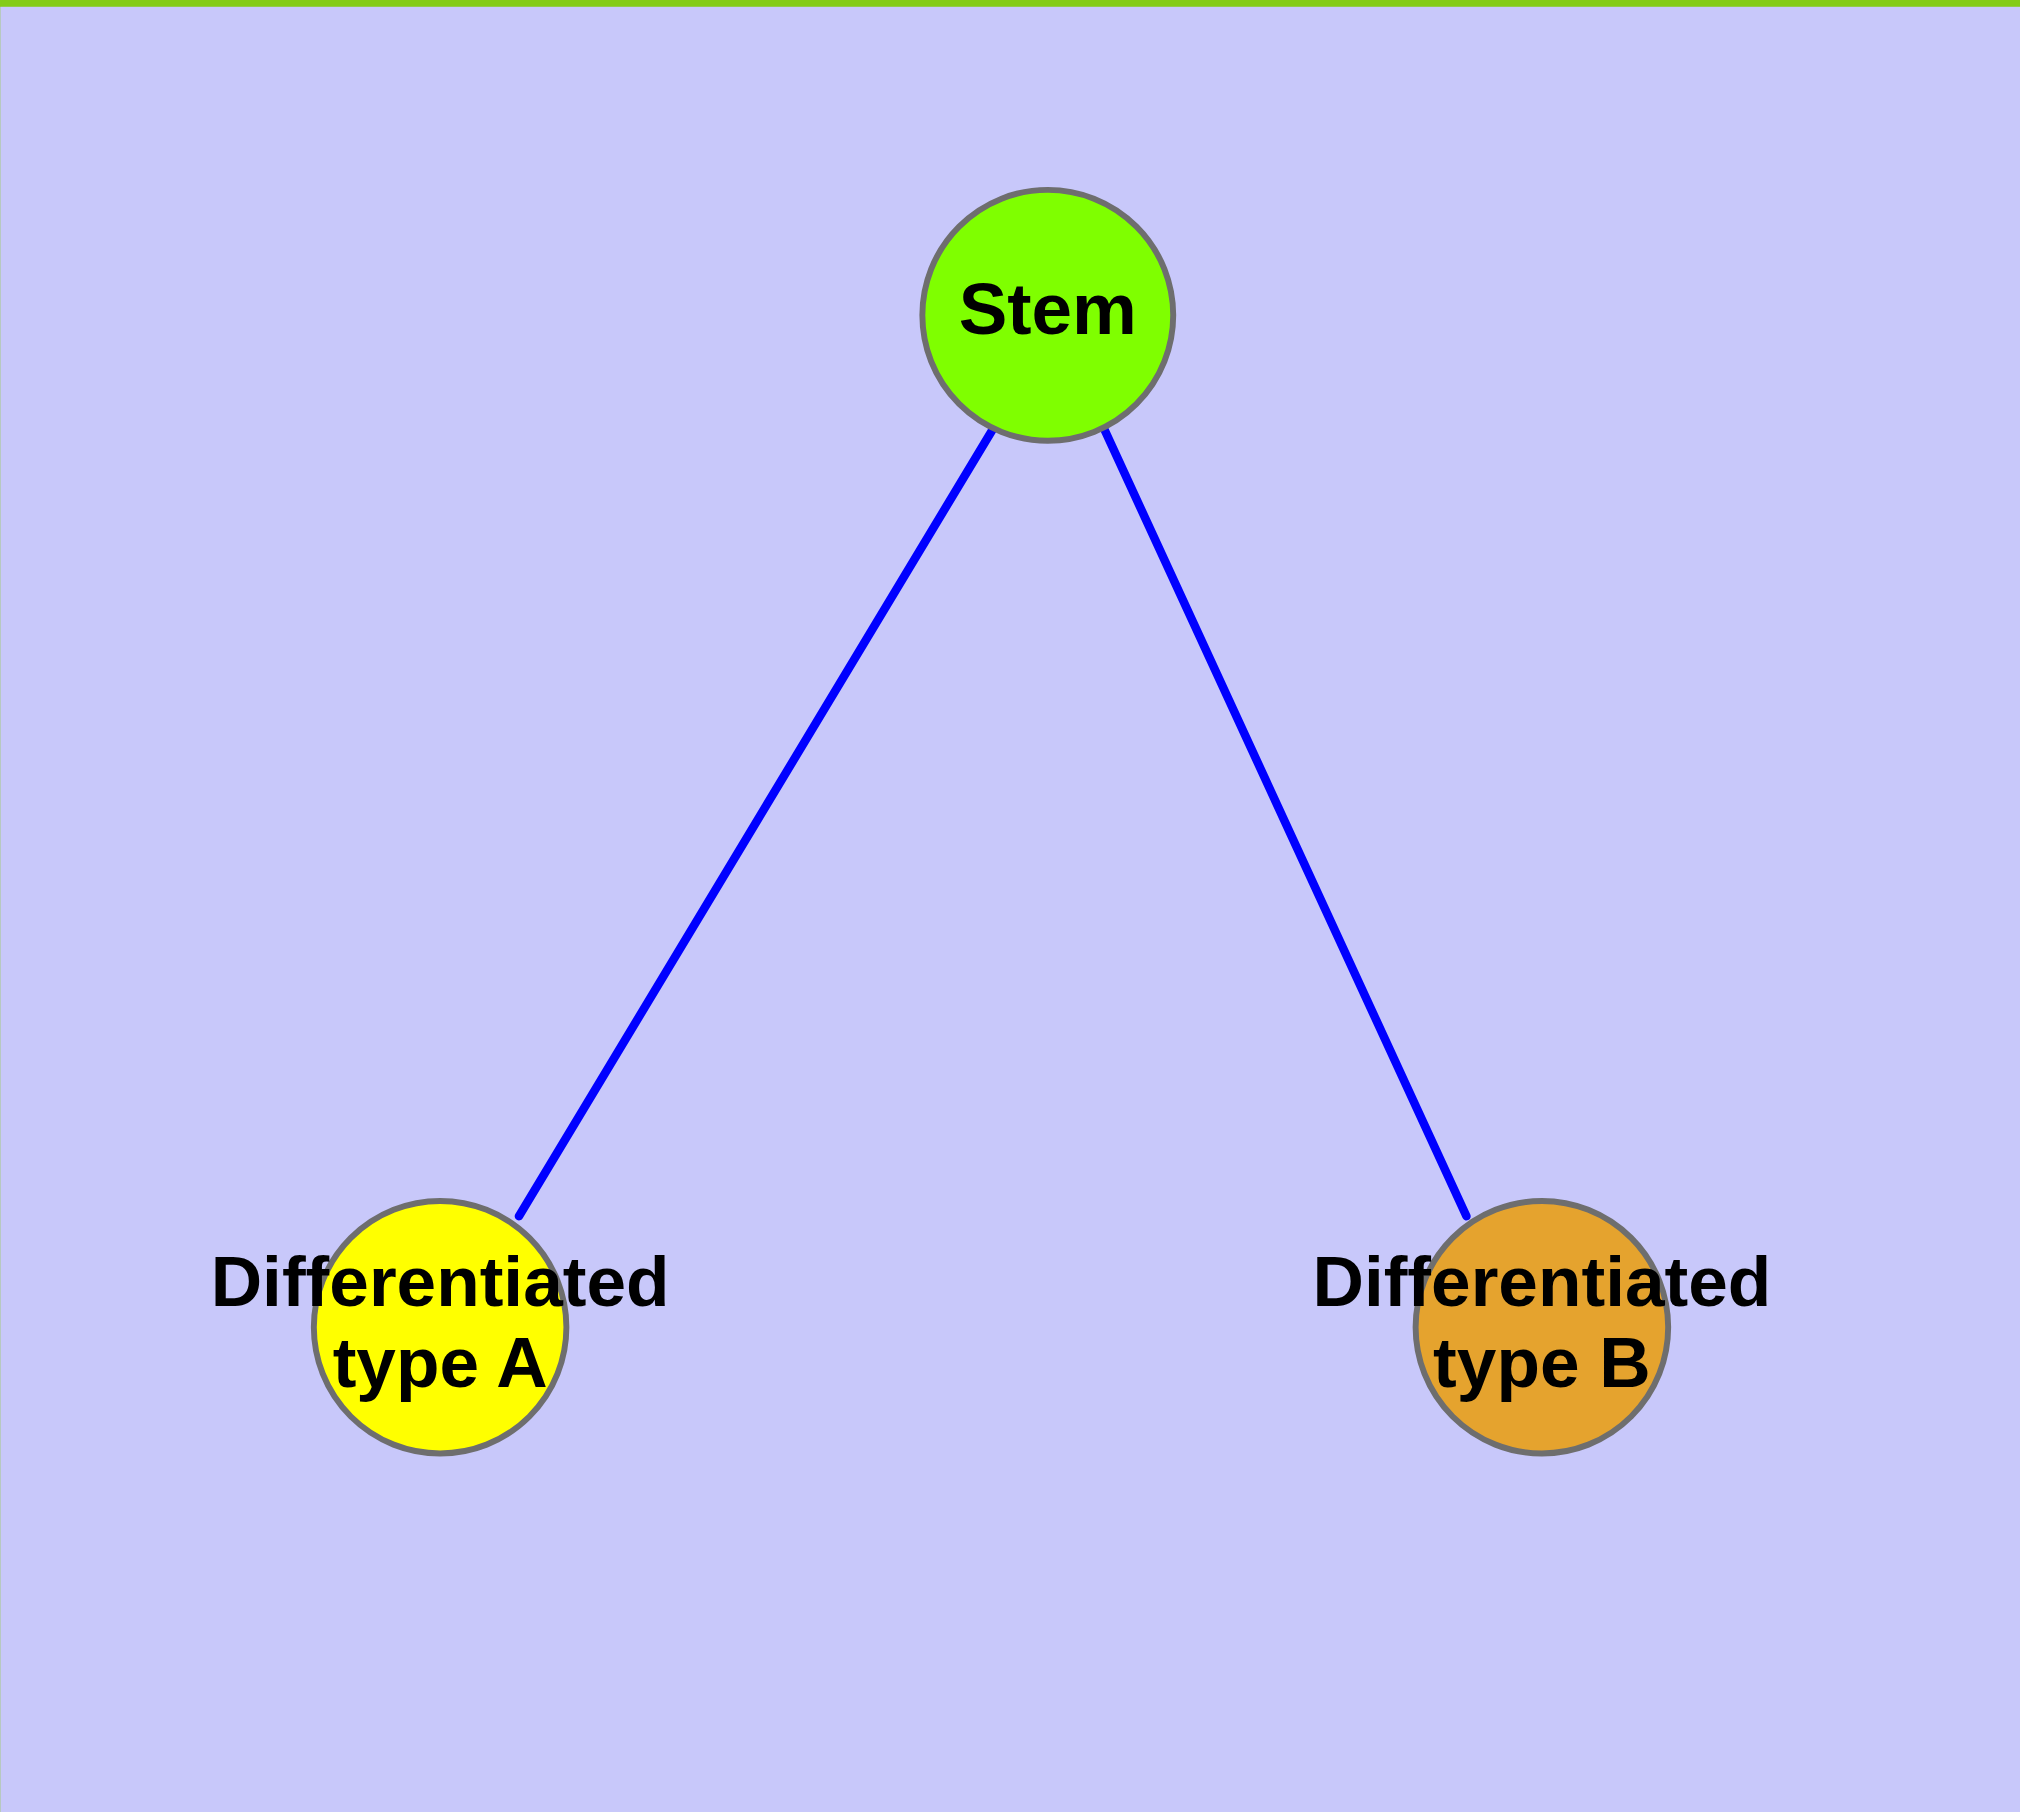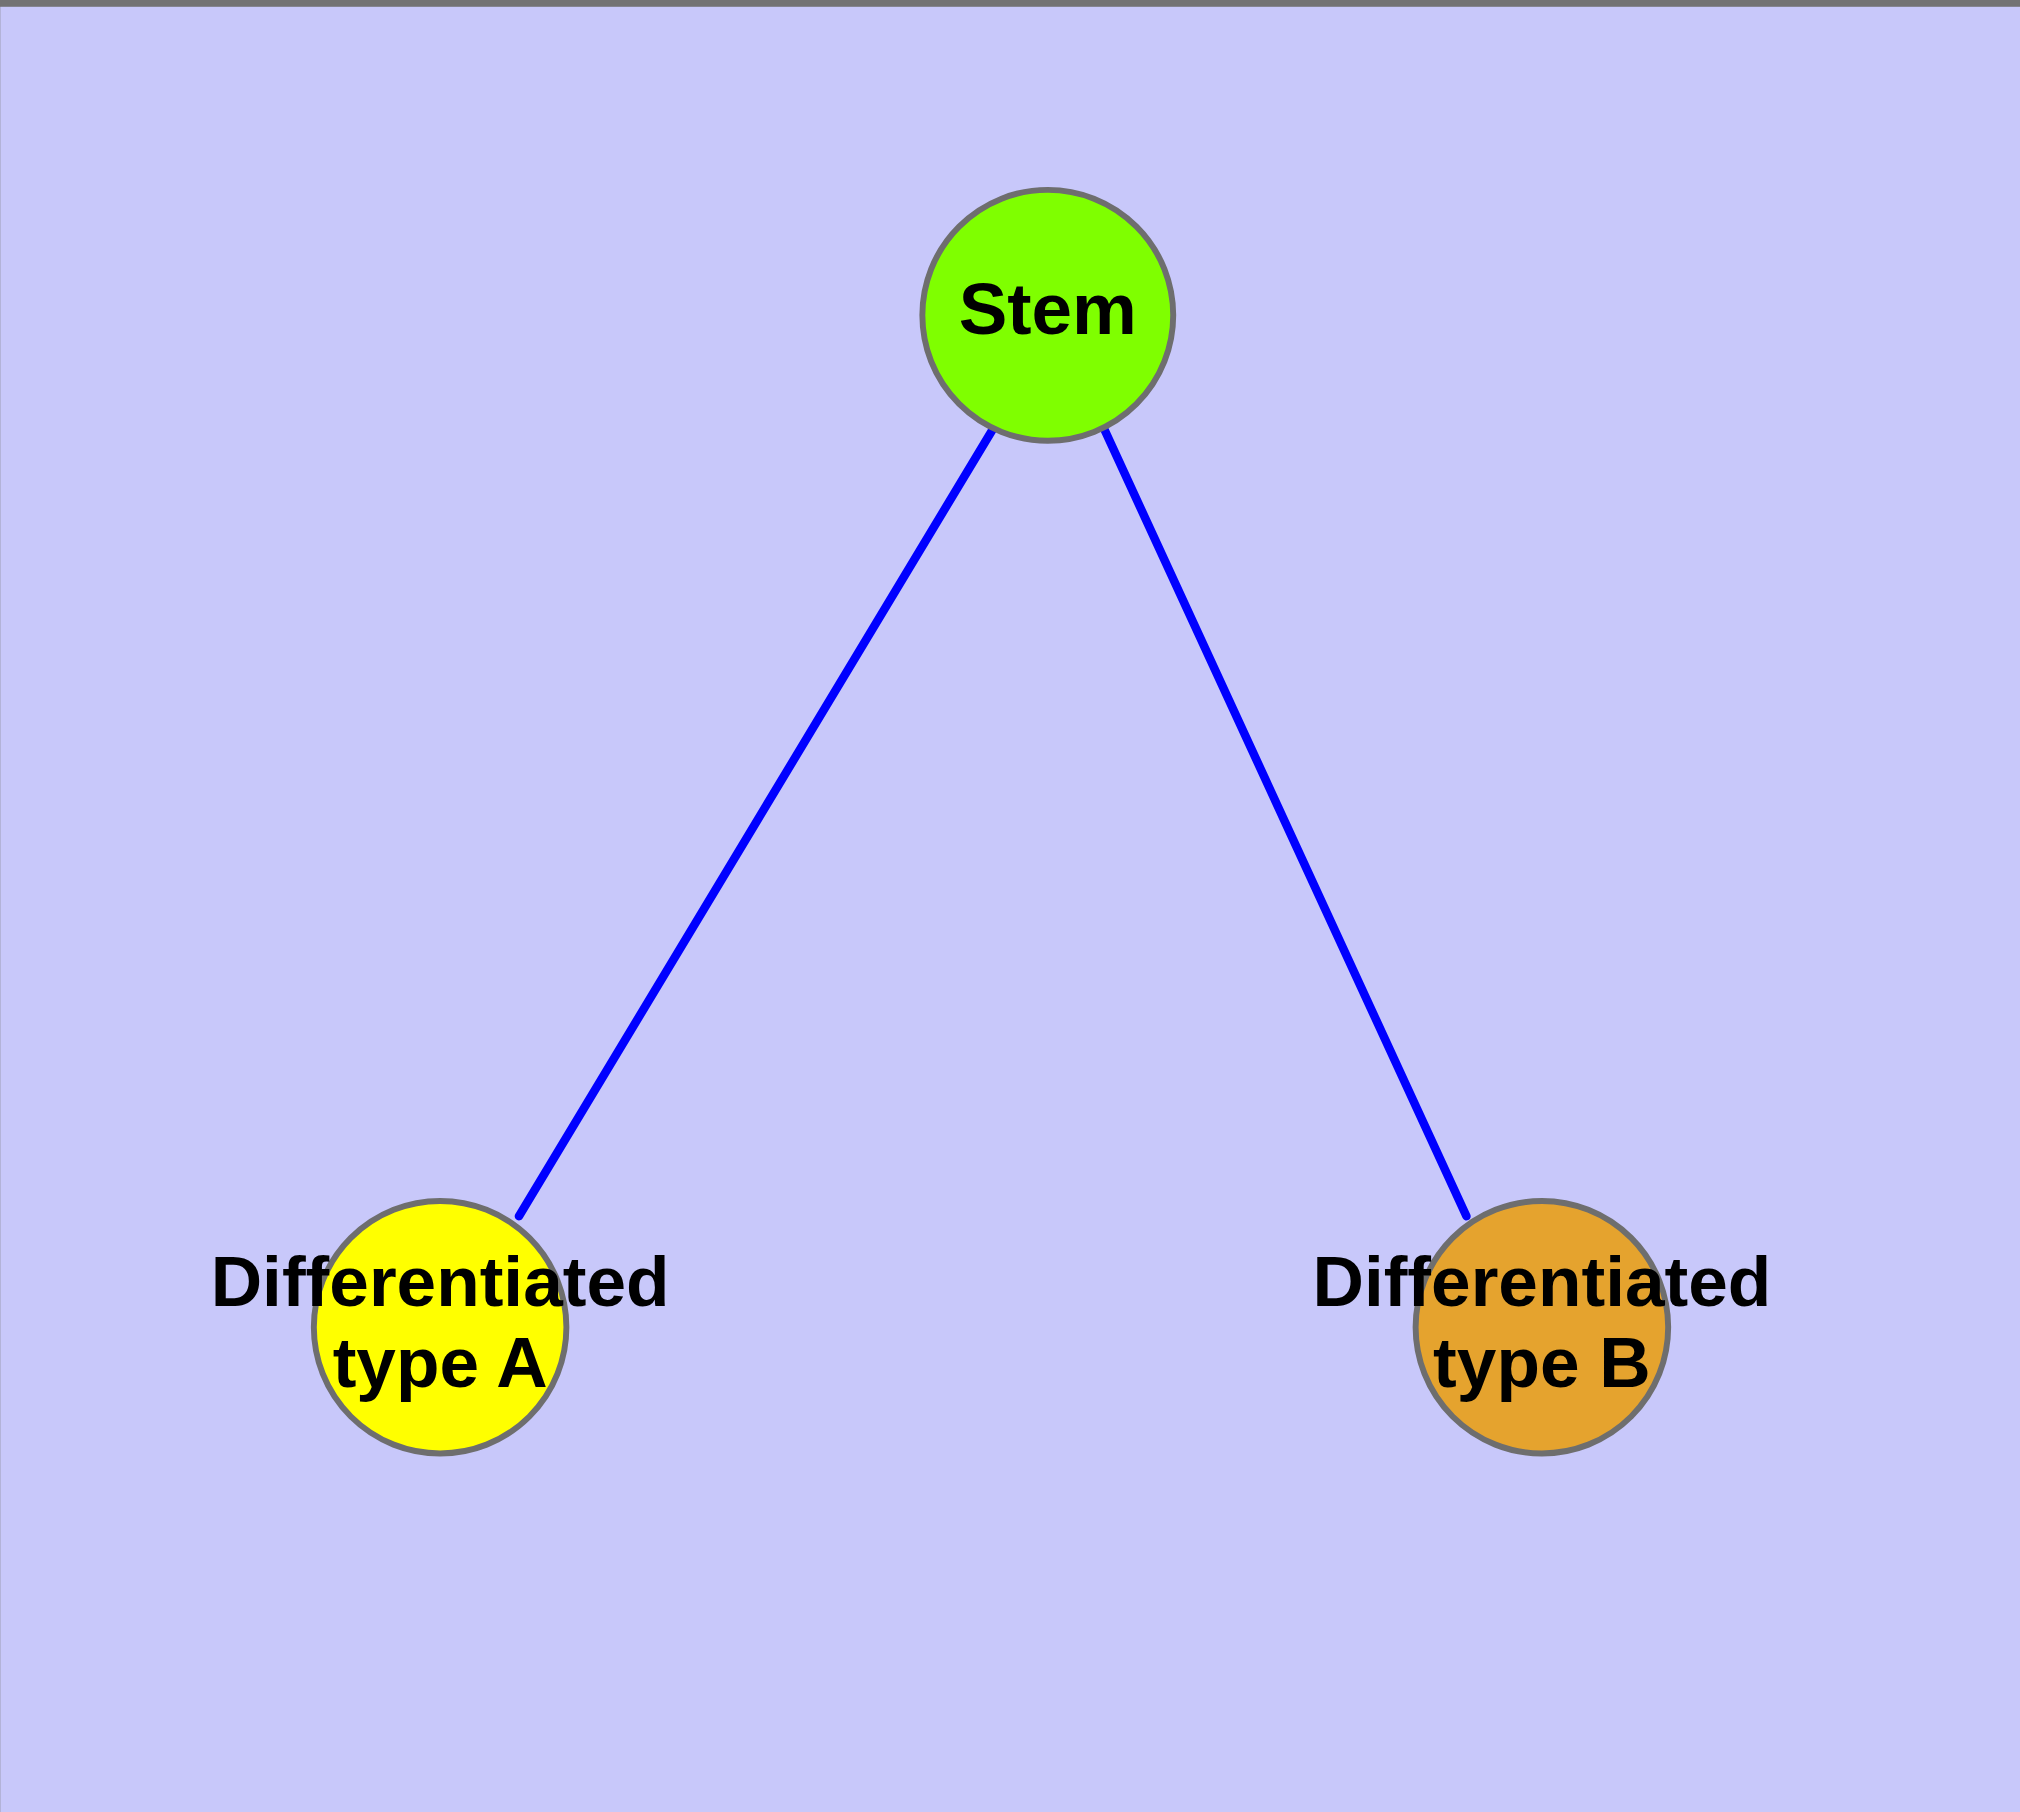--- a/index.html
+++ b/index.html
@@ -6,21 +6,21 @@
   html, body {
     margin: 0;
     padding: 0;
     background: #ffffff;
   }
   #canvas {
     position: relative;
     width: 2021px;
     height: 1812px;
     overflow: hidden;
-    background: #737373;
+    background: #84cc16;
     font-family: "Liberation Sans", sans-serif;
   }
   #graph-svg {
     position: absolute;
     left: 0;
     top: 0;
     width: 2021px;
     height: 1812px;
     display: block;
   }

